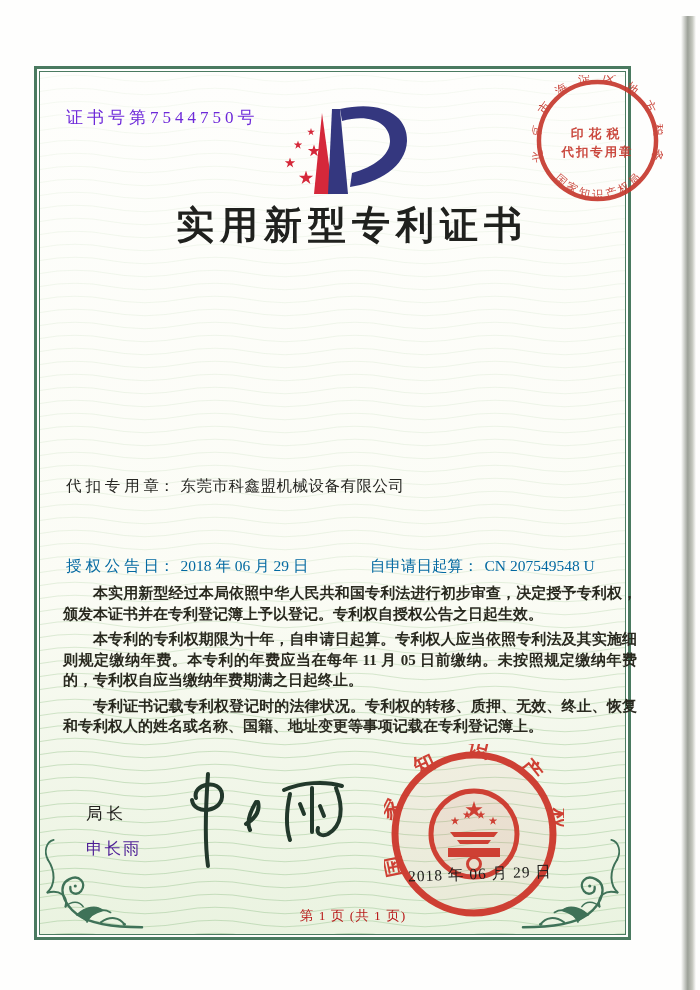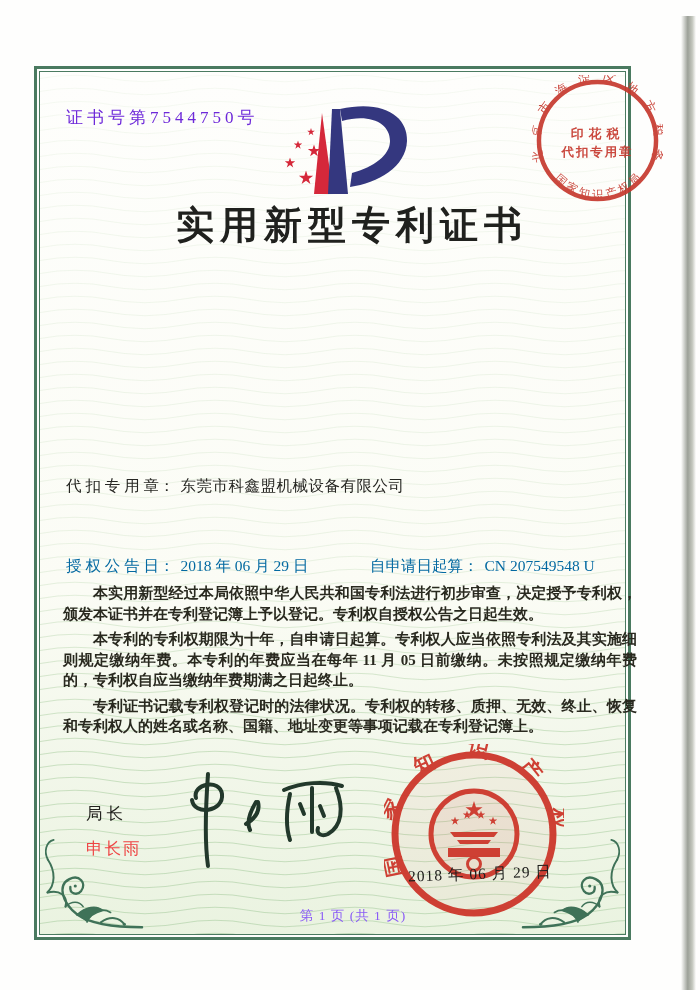--- a/index.html
+++ b/index.html
@@ -54,33 +54,33 @@
   .row2 .flabel{display:inline-block;width:93px;text-align:justify;text-align-last:justify;}
   .row2 .colon{display:inline-block;margin-right:6px;}
   
   .paras{
     position:absolute;left:63px;top:583px;width:574px;
     font-size:15px;line-height:20.5px;text-align:justify;color:#29291f;font-weight:bold;
   }
   .paras p{margin:0 0 5px 0;text-indent:2em;}
   
   .director-title{position:absolute;left:86px;top:803px;font-size:16.5px;letter-spacing:4px;color:#23231f;}
-  .director-name{position:absolute;left:86px;top:838px;font-size:16.5px;letter-spacing:2px;color:#ef4444;}
+  .director-name{position:absolute;left:86px;top:838px;font-size:16.5px;letter-spacing:2px;color:#4c1d95;}
   .signature{position:absolute;left:168px;top:768px;}
   
   .tax-seal{position:absolute;left:532px;top:75px;opacity:.92;}
   .cnipa-seal{position:absolute;left:384px;top:744px;opacity:.95;}
   .seal-date{
     position:absolute;left:390px;top:864px;width:180px;text-align:center;
     font-size:15.5px;color:#1d1d1b;letter-spacing:1px;transform:rotate(-2deg);
     white-space:nowrap;
   }
   .footer-page{
     position:absolute;left:123px;top:907px;width:460px;text-align:center;
-    font-size:13.5px;color:#8b5cf6;letter-spacing:1px;
+    font-size:13.5px;color:#b91c1c;letter-spacing:1px;
   }
   .flourish{position:absolute;}
   .fl-left{left:36px;top:832px;}
   .fl-right{left:521px;top:832px;transform:scaleX(-1);}
 </style>
 </head>
 <body>
 
 <div class="scan">
 

